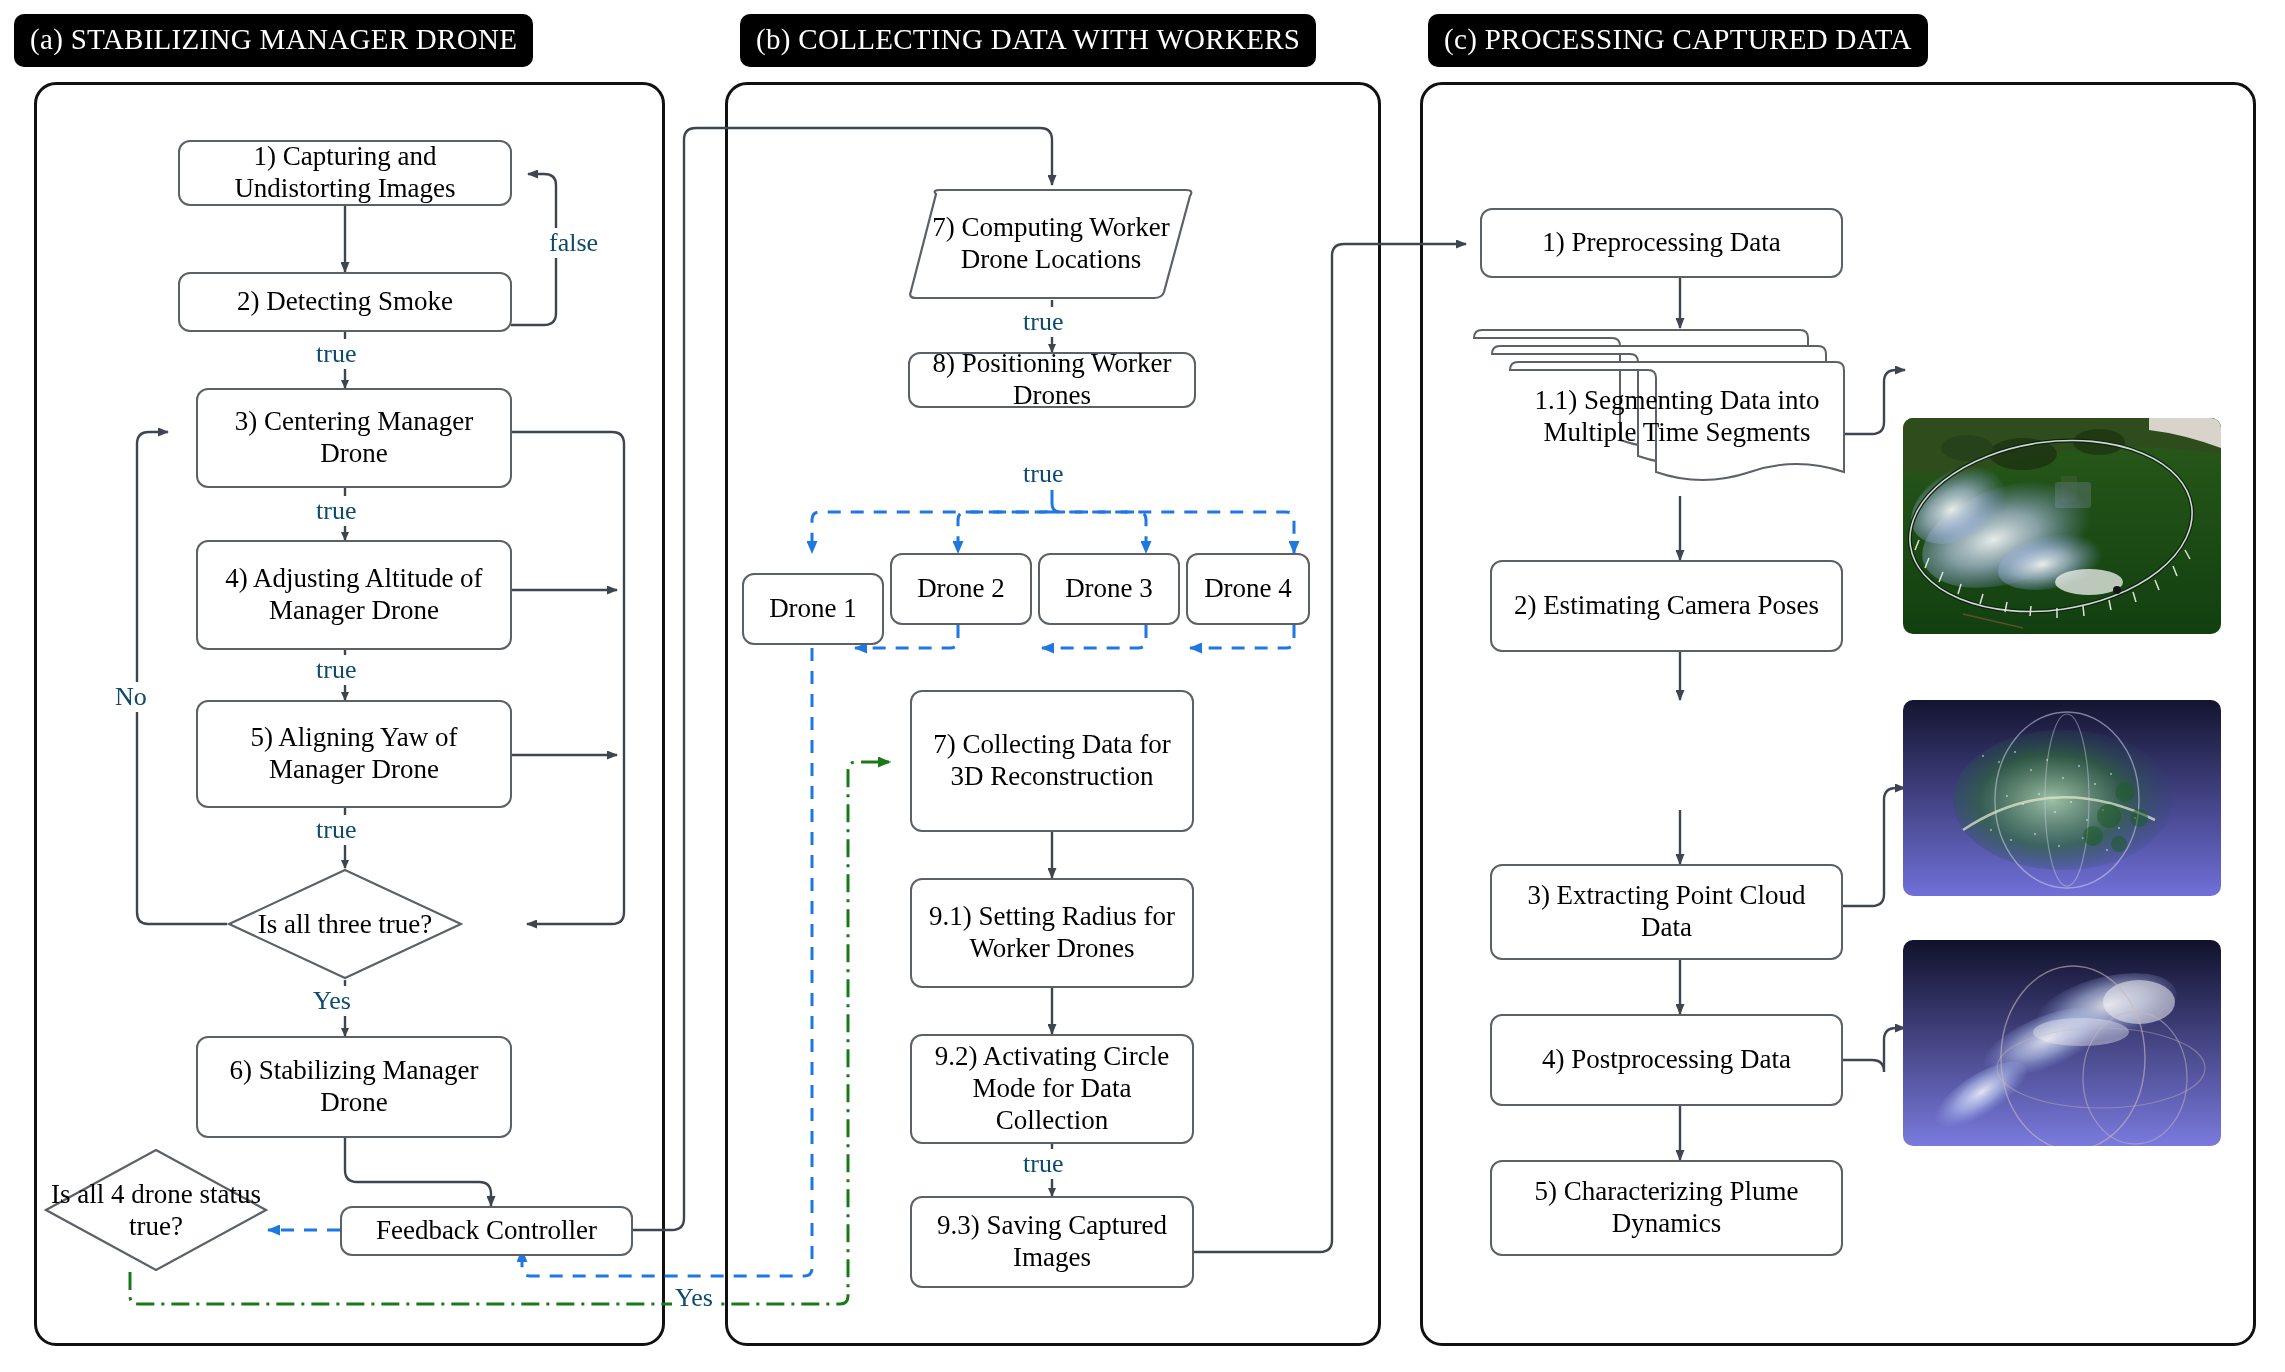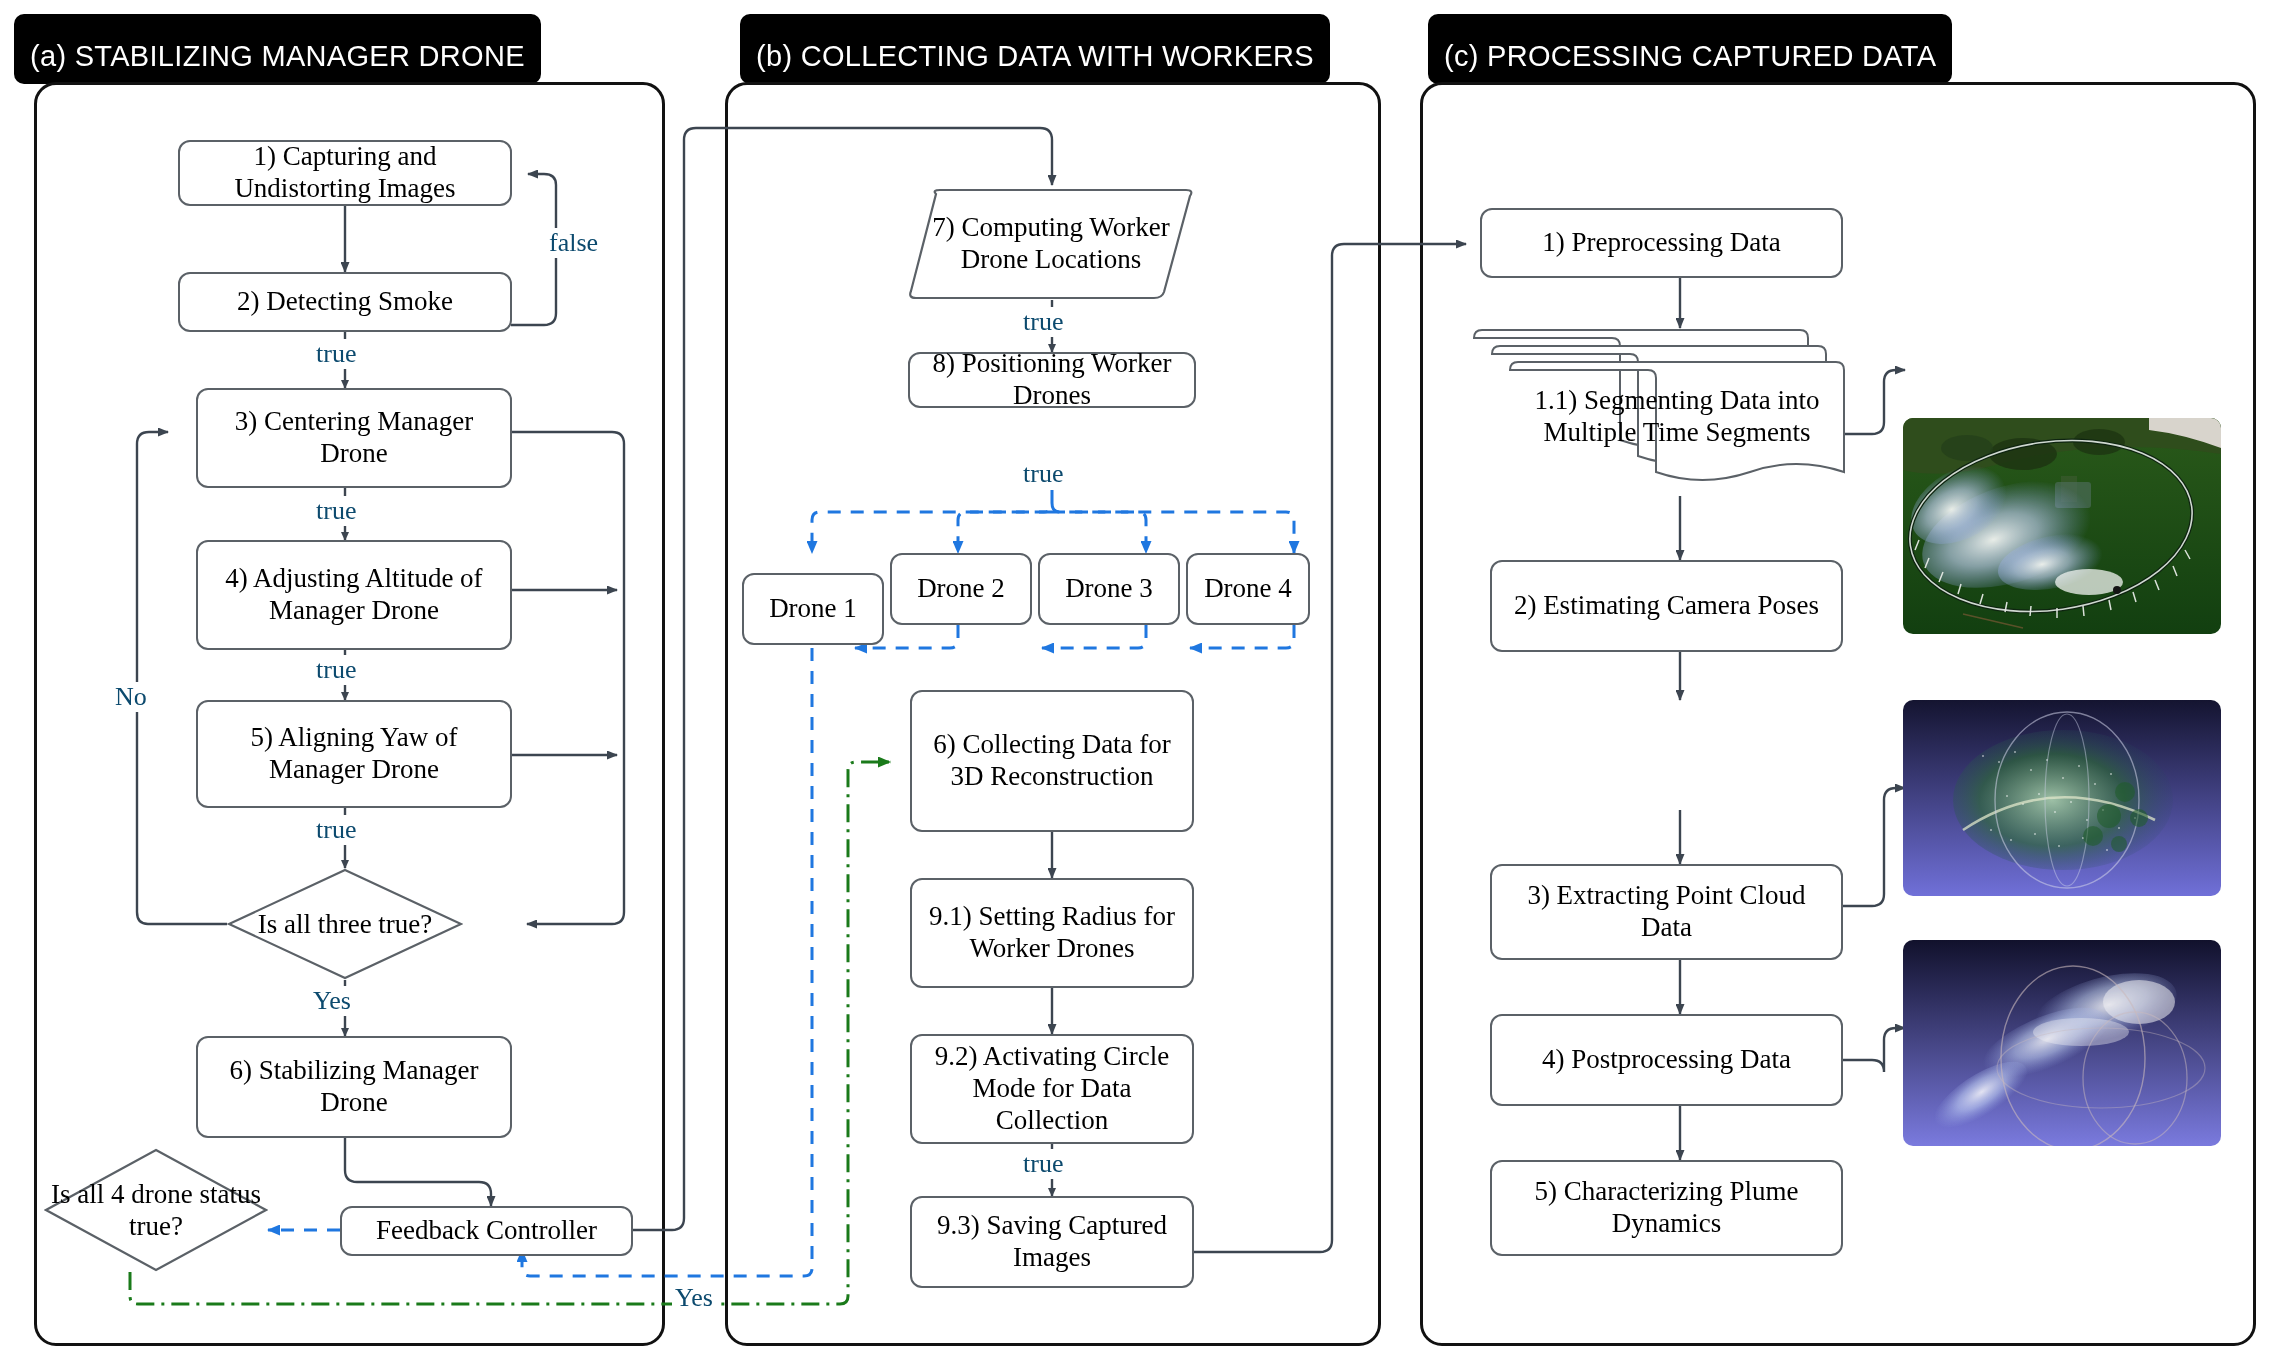--- a/index.html
+++ b/index.html
@@ -2,21 +2,21 @@
 <html><head>
 <meta charset="utf-8">
 <style>
   html,body{margin:0;padding:0;background:#ffffff;}
   body{width:2285px;height:1372px;font-family:"Liberation Serif", serif;}
   #root{position:relative;width:2285px;height:1372px;overflow:hidden;}
 
   .panel-title{
     position:absolute;background:#000;color:#fff;border-radius:10px;
     font-size:29px;letter-spacing:.3px;white-space:nowrap;
-    padding:26px 16px 11px 16px;font-family:Liberation Sans, sans-serif;
+    padding:9px 16px 11px 16px;font-family:Liberation Serif, serif;
   }
 
   .panel-box{
     position:absolute;border:3px solid #111;border-radius:22px;background:transparent;
   }
 
   .node{
     position:absolute;box-sizing:border-box;
     border:2px solid #5b6167;border-radius:12px;background:#fff;
     display:flex;align-items:center;justify-content:center;text-align:center;
@@ -329,21 +329,21 @@
     <span style="position:relative;">7) Computing Worker Drone Locations</span>
   </div>
 
   <div class="node" style="left:908px;top:352px;width:288px;height:56px;">8) Positioning Worker Drones</div>
 
   <div class="node" style="left:742px;top:573px;width:142px;height:72px;">Drone 1</div>
   <div class="node" style="left:890px;top:553px;width:142px;height:72px;">Drone 2</div>
   <div class="node" style="left:1038px;top:553px;width:142px;height:72px;">Drone 3</div>
   <div class="node" style="left:1186px;top:553px;width:124px;height:72px;">Drone 4</div>
 
-  <div class="node" style="left:910px;top:690px;width:284px;height:142px;">6) Collecting Data for 3D Reconstruction</div>
+  <div class="node" style="left:910px;top:690px;width:284px;height:142px;">7) Collecting Data for 3D Reconstruction</div>
   <div class="node" style="left:910px;top:878px;width:284px;height:110px;">9.1) Setting Radius for Worker Drones</div>
   <div class="node" style="left:910px;top:1034px;width:284px;height:110px;">9.2) Activating Circle Mode for Data Collection</div>
   <div class="node" style="left:910px;top:1196px;width:284px;height:92px;">9.3) Saving Captured Images</div>
 
   <div class="edge-label" style="left:1020px;top:307px;">true</div>
   <div class="edge-label" style="left:1020px;top:459px;">true</div>
   <div class="edge-label" style="left:1020px;top:1149px;">true</div>
   <div class="edge-label" style="left:672px;top:1283px;">Yes</div>
 
   <div class="node" style="left:1480px;top:208px;width:363px;height:70px;">1) Preprocessing Data</div>

